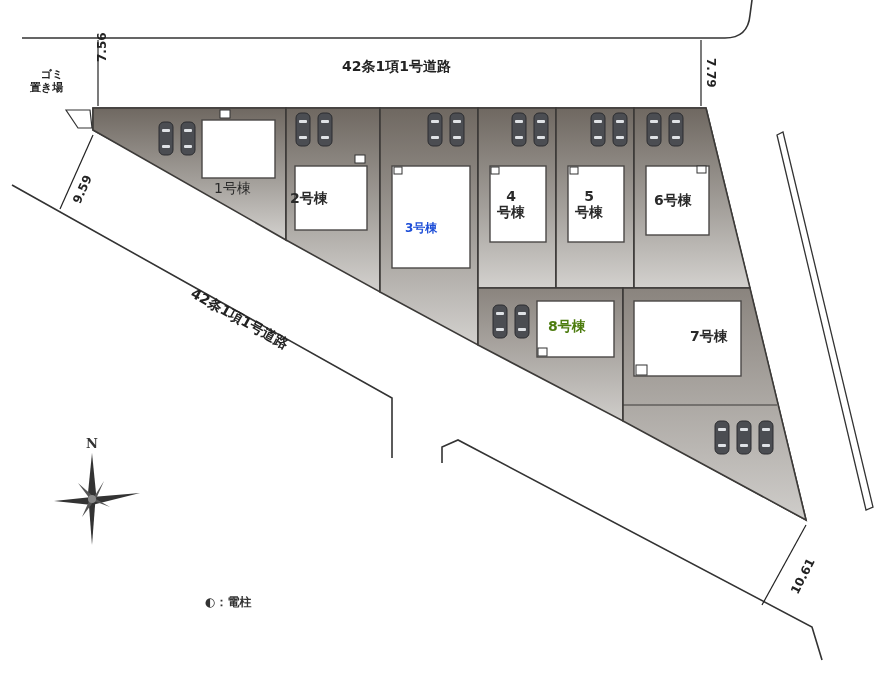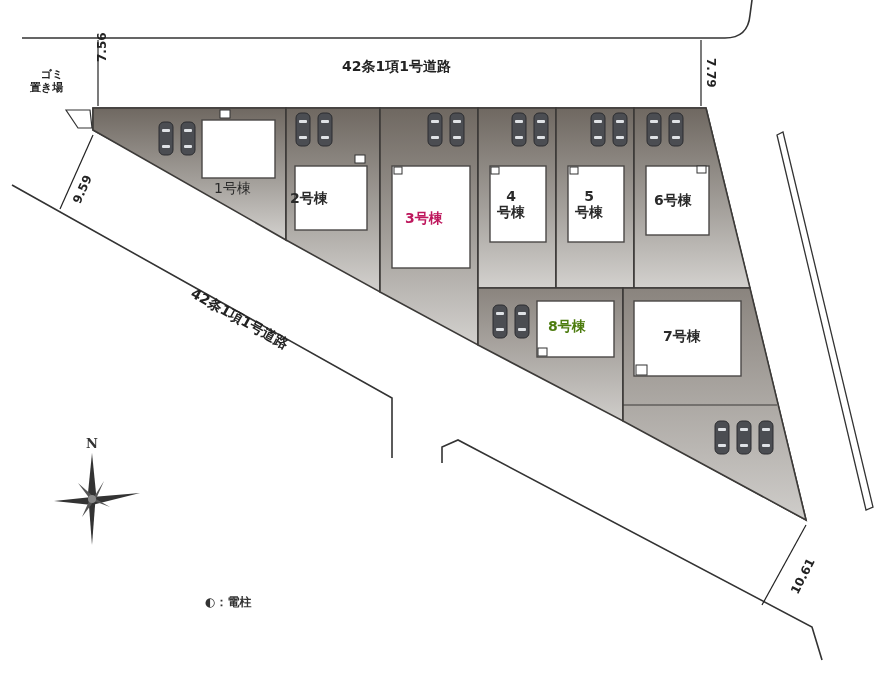--- a/index.html
+++ b/index.html
@@ -130,31 +130,31 @@
 <div style="position:absolute;left:70px;top:200px;font-size:12px;font-weight:bold;color:#222;transform:rotate(-66deg);transform-origin:left top;">9.59</div>
 <div style="position:absolute;left:788px;top:590px;font-size:12px;font-weight:bold;color:#222;transform:rotate(-63deg);transform-origin:left top;">10.61</div>
 
 <div style="position:absolute;left:30px;top:68px;font-size:11px;font-weight:bold;color:#222;line-height:13px;text-align:right;">
   <div>ゴミ</div>
   <div>置き場</div>
 </div>
 
 <div style="position:absolute;left:214px;top:140px;font-size:14px;font-weight:normal;color:#2a2a2a;margin-top:40px;">1号棟</div>
 <div style="position:absolute;left:290px;top:190px;font-size:14px;font-weight:bold;color:#2a2a2a;">2号棟</div>
-<div style="position:absolute;left:405px;top:210px;font-size:14px;font-weight:bold;color:#be185d;">3号棟</div>
+<div style="position:absolute;left:405px;top:220px;font-size:12px;font-weight:bold;color:#1d4ed8;">3号棟</div>
 <div style="position:absolute;left:497px;top:188px;font-size:14px;font-weight:bold;color:#2a2a2a;text-align:center;line-height:16px;">
   <div>4</div>
   <div>号棟</div>
 </div>
 <div style="position:absolute;left:575px;top:188px;font-size:14px;font-weight:bold;color:#2a2a2a;text-align:center;line-height:16px;">
   <div>5</div>
   <div>号棟</div>
 </div>
 <div style="position:absolute;left:654px;top:192px;font-size:14px;font-weight:bold;color:#2a2a2a;">6号棟</div>
-<div style="position:absolute;left:663px;top:328px;font-size:14px;font-weight:bold;color:#2a2a2a;">7号棟</div>
+<div style="position:absolute;left:690px;top:328px;font-size:14px;font-weight:bold;color:#2a2a2a;">7号棟</div>
 <div style="position:absolute;left:548px;top:318px;font-size:14px;font-weight:bold;color:#4d7c0f;">8号棟</div>
 
 <div style="position:absolute;left:52px;top:436px;width:90px;height:110px;">
   <div style="position:absolute;left:34px;top:0;font-family:'DejaVu Serif',serif;font-weight:bold;font-size:13px;color:#333;">N</div>
   <svg width="90" height="95" style="position:absolute;left:0;top:17px;" viewBox="0 0 90 95">
     <polygon points="40,0 44,40 40,92 36,40" fill="#333"></polygon>
     <polygon points="2,48 40,44 88,40 40,52" fill="#333"></polygon>
     <polygon points="26,30 42,44 52,28 44,46 58,54 42,48 30,64 38,46" fill="#555"></polygon>
     <circle cx="40" cy="46" r="4" fill="#888"></circle>
   </svg>

